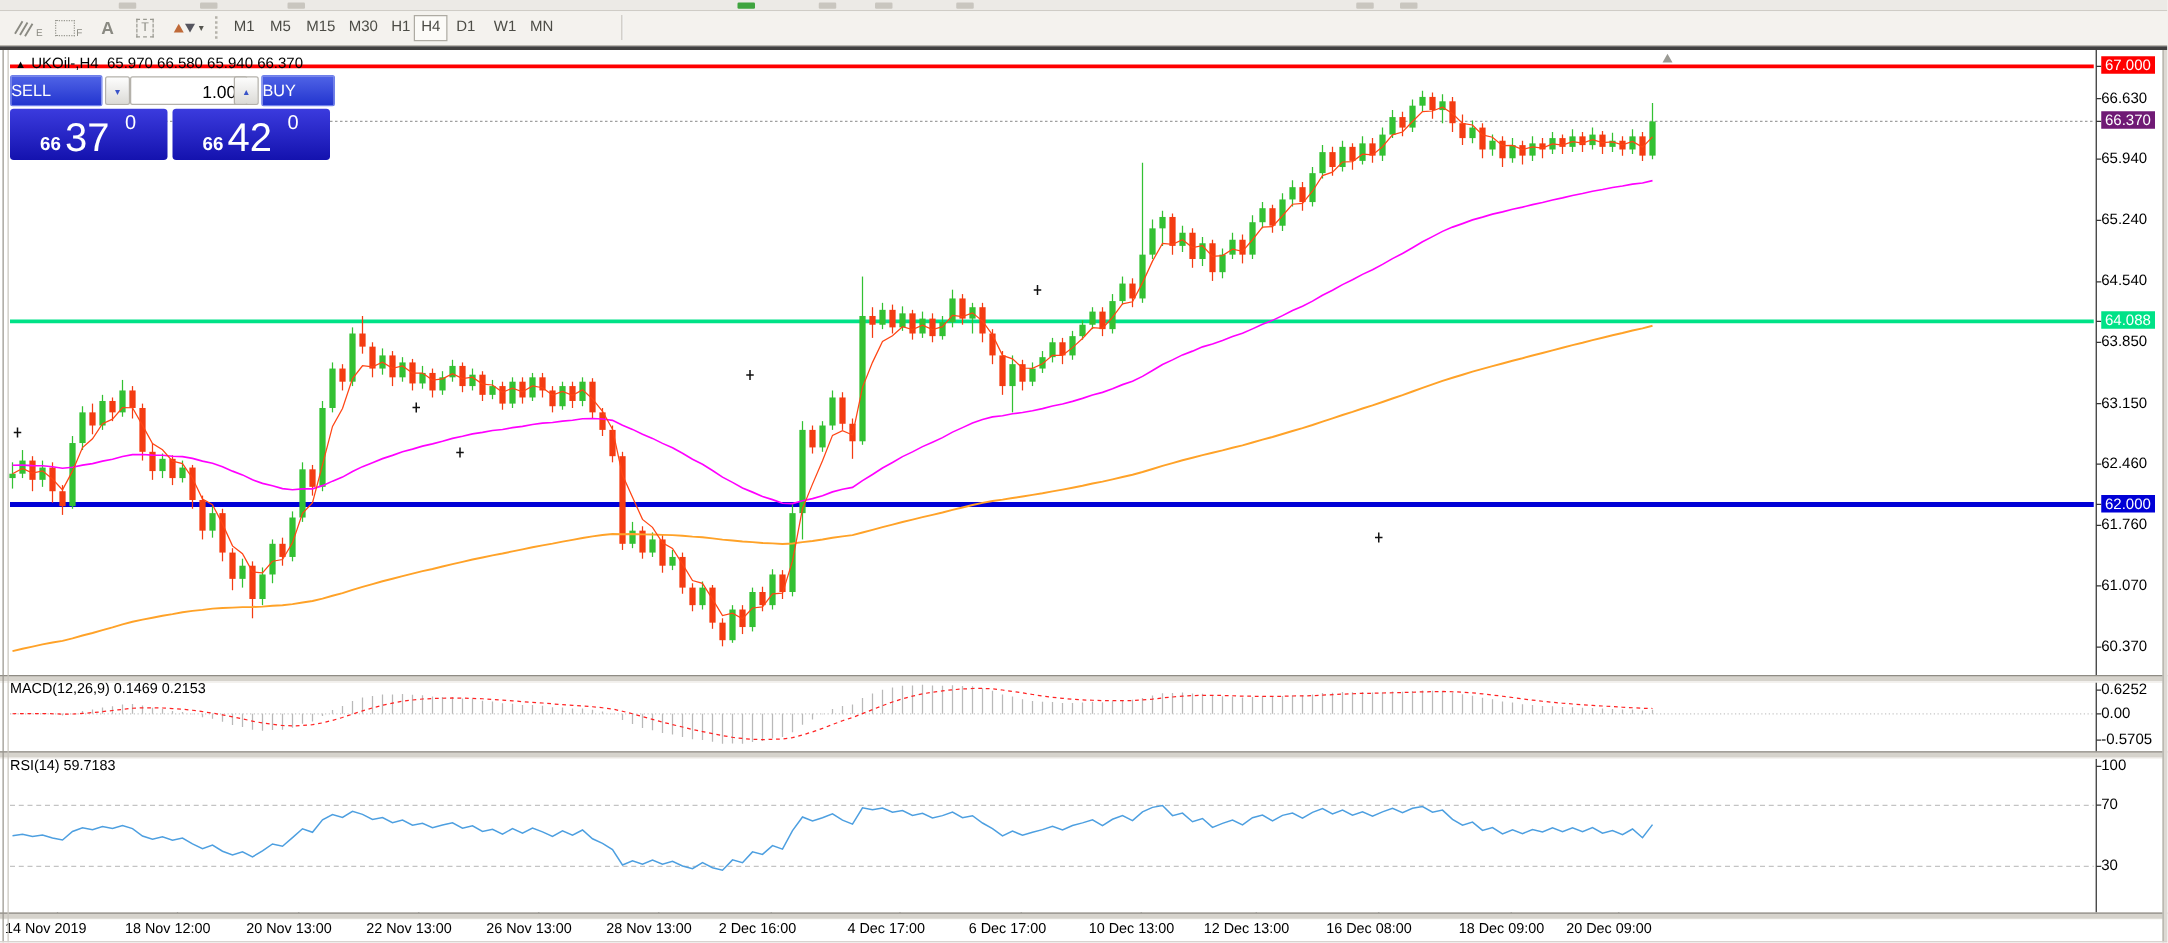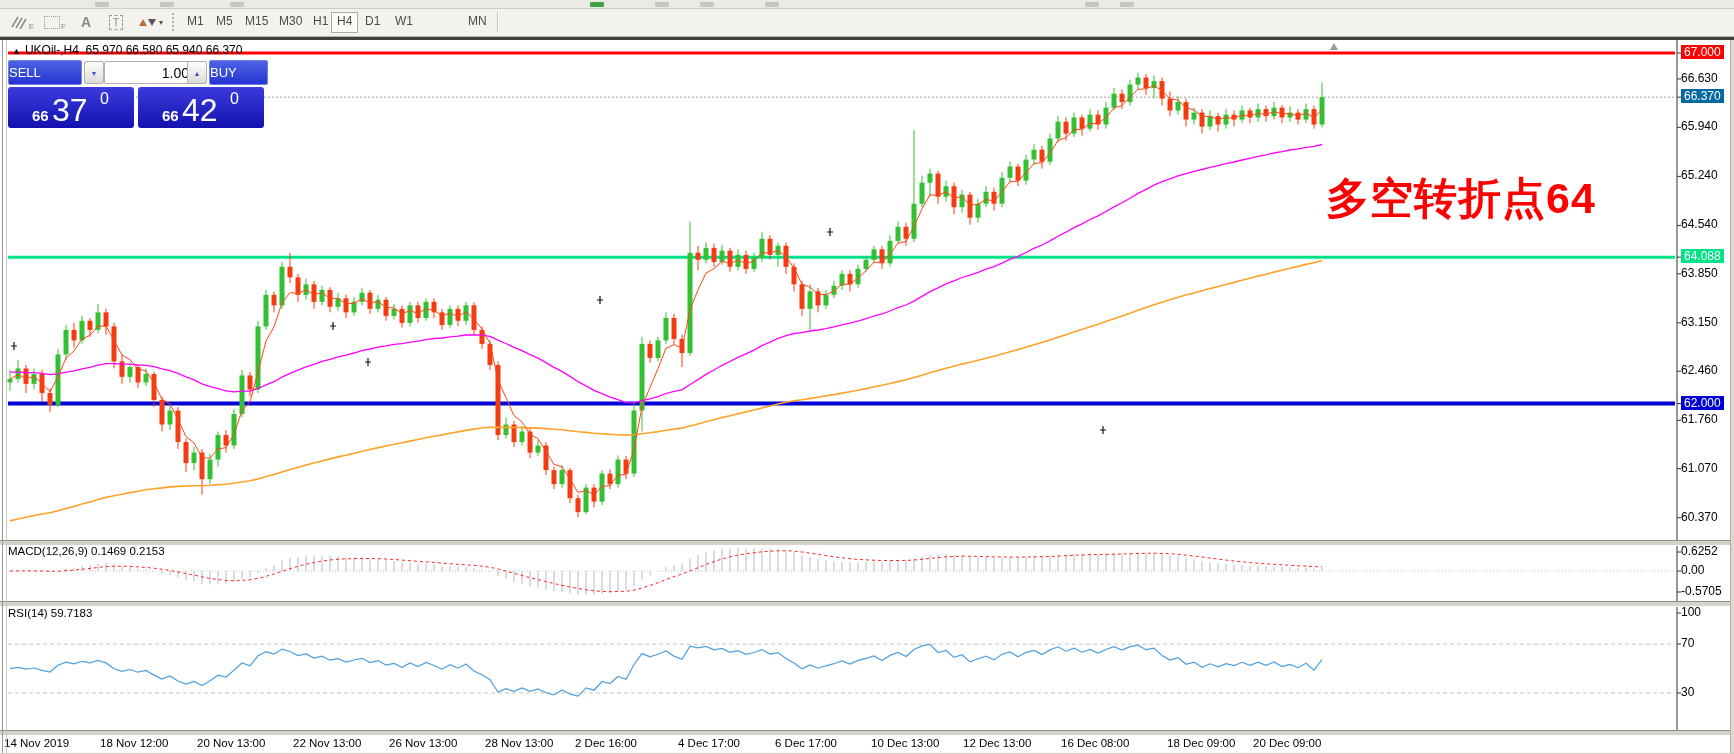--- a/index.html
+++ b/index.html
@@ -87,21 +87,21 @@
       </div>
       <div class="tb-handle" style="left: 172px;"></div>
       <div class="tf-btn" style="left: 182px;">M1</div>
       <div class="tf-btn" style="left: 211px;">M5</div>
       <div class="tf-btn" style="left: 240px;">M15</div>
       <div class="tf-btn" style="left: 274px;">M30</div>
       <div class="tf-btn" style="left: 308px;">H1</div>
       <div class="tf-btn active" style="left: 331px;">H4</div>
       <div class="tf-btn" style="left: 360px;">D1</div>
       <div class="tf-btn" style="left: 390px;">W1</div>
-      <div class="tf-btn" style="left: 419px; margin-left: 44px;">MN</div>
+      <div class="tf-btn" style="left: 419px;">MN</div>
       <div class="tb-sep" style="left: 497px;"></div>
     </div>
 
   <div id="chart-window">
     <svg id="plot-svg" width="1734" height="717">
         <defs>
           <clipPath id="macdClip">
             <rect x="8" y="505" width="1667" height="54"></rect>
           </clipPath>
           <clipPath id="rsiClip">
@@ -674,42 +674,41 @@
         <span class="tile-big" style="left:44px;">37</span>
         <span class="tile-sup" style="left:92px;">0</span>
       </div>
       <div class="tp-tile" style="left:130px;">
         <span class="tile-small" style="left:24px;">66</span>
         <span class="tile-big" style="left:44px;">42</span>
         <span class="tile-sup" style="left:92px;">0</span>
       </div>
     </div>
 
-    <div id="annotation">多空转折点64</div>
 
     <div class="sub-label" style="left:8px;top:505px;">MACD(12,26,9) 0.1469 0.2153</div>
     <div class="sub-label" style="left:8px;top:567px;">RSI(14) 59.7183</div>
 
     <div class="pane-sep" style="top:500px;"></div>
     <div class="pane-sep" style="top:561px;"></div>
     <div class="pane-sep" style="top:690px;"></div>
 
     <div id="price-axis">
         <div class="ax-label" style="top: 30.937px;">66.630</div>
         <div class="ax-label" style="top: 79.306px; text-align: right;">65.940</div>
         <div class="ax-label" style="top: 128.376px;">65.240</div>
         <div class="ax-label" style="top: 177.446px;">64.540</div>
         <div class="ax-label" style="top: 225.815px;">63.850</div>
         <div class="ax-label" style="top: 274.885px;">63.150</div>
         <div class="ax-label" style="top: 323.254px;">62.460</div>
         <div class="ax-label" style="top: 372.324px;">61.760</div>
         <div class="ax-label" style="top: 420.693px;">61.070</div>
         <div class="ax-label" style="top: 469.763px;">60.370</div>
         <div class="ax-label" style="top: 5px;"><span class="ax-badge" style="background: rgb(255, 0, 0);">67.000</span></div>
-        <div class="ax-label" style="top: 49.163px;"><span class="ax-badge" style="background: #0369a1;">66.370</span></div>
+        <div class="ax-label" style="top: 49.163px;"><span class="ax-badge" style="background: #701a75;">66.370</span></div>
         <div class="ax-label" style="top: 209.131px;"><span class="ax-badge" style="background: rgb(0, 226, 135);">64.088</span></div>
         <div class="ax-label" style="top: 355.5px;"><span class="ax-badge" style="background: rgb(0, 0, 214);">62.000</span></div>
         <div class="ax-label" style="top: 504px;">0.6252</div>
         <div class="ax-label" style="top: 523px;">0.00</div>
         <div class="ax-label" style="top: 544px;">-0.5705</div>
         <div class="ax-label" style="top: 565px;">100</div>
         <div class="ax-label" style="top: 596px;">70</div>
         <div class="ax-label" style="top: 645px;">30</div>
       </div>
     <div id="time-axis">

